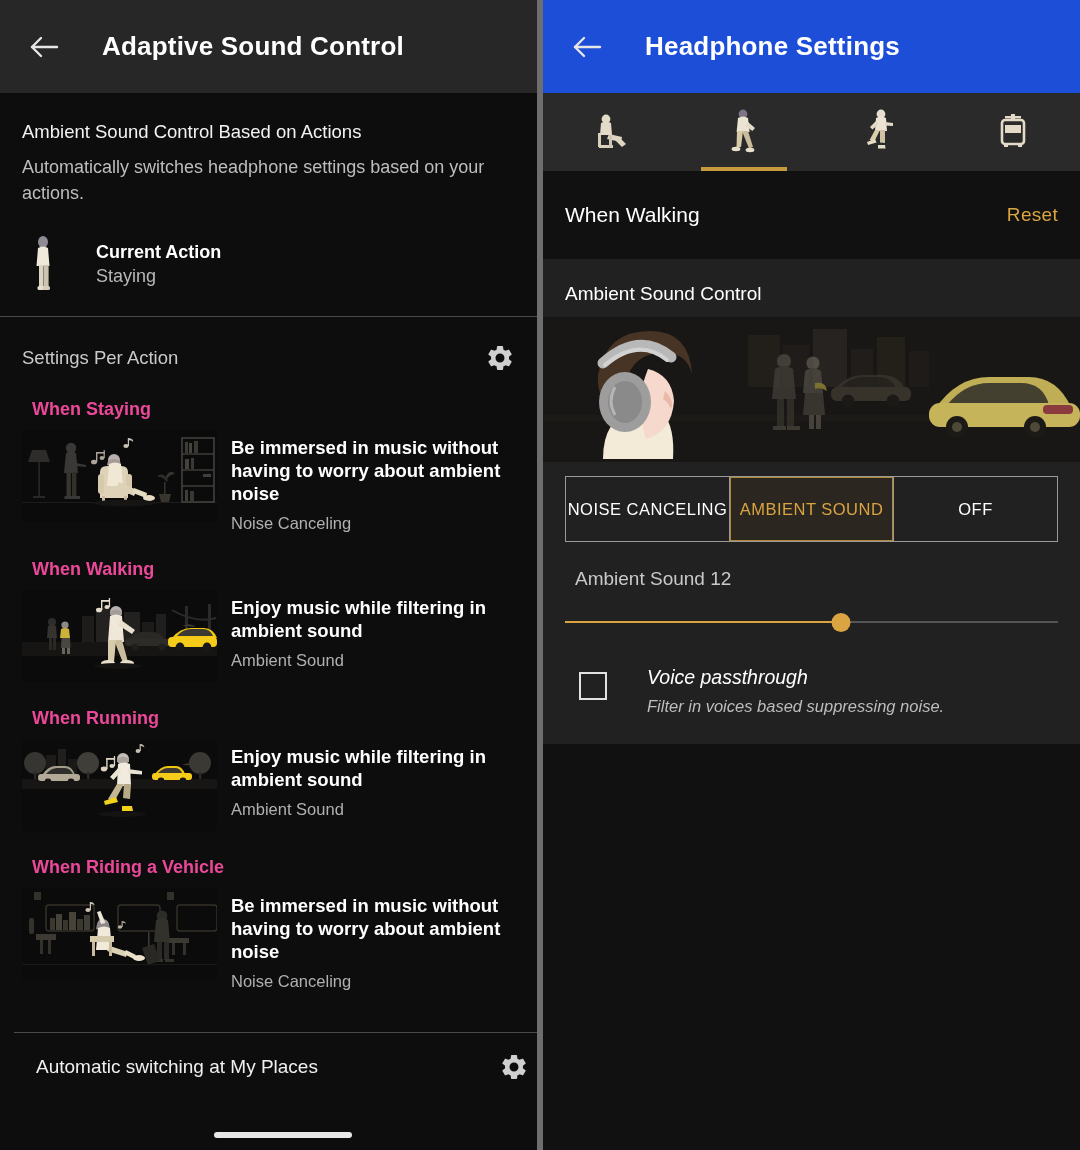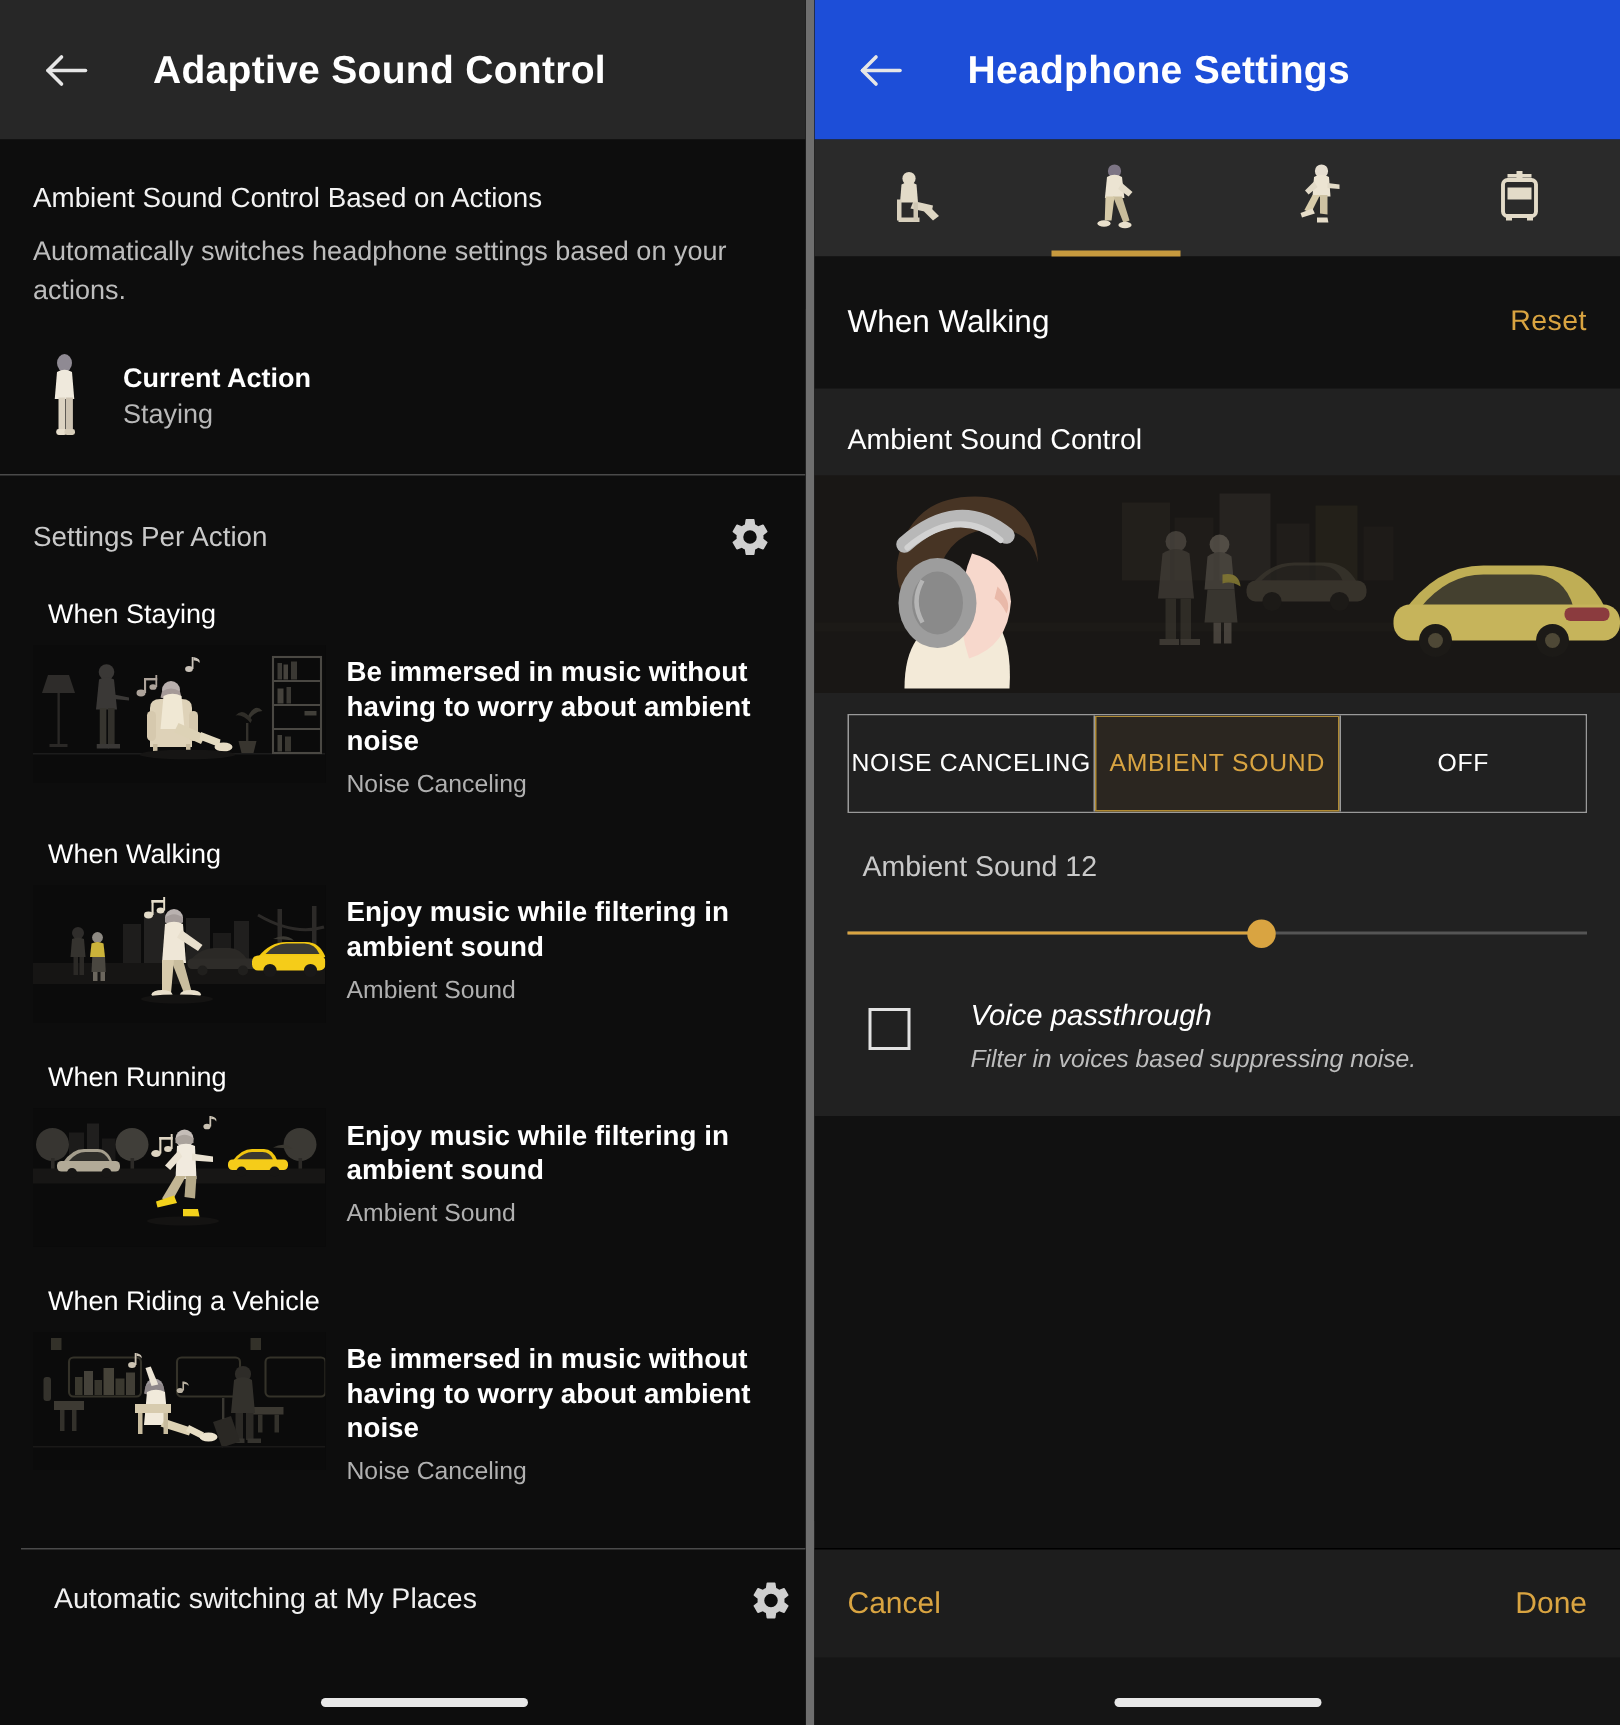--- a/index.html
+++ b/index.html
@@ -35,40 +35,40 @@
   }
 
   
   .section-intro { padding: 26px 22px 0 22px; background: #0d0d0d; }
   .intro-title { color: #f2f2f2; font-size: 18.5px; line-height: 26px; }
   .intro-sub {
     color: #bdbdbd; font-size: 18px; line-height: 26px;
     margin-top: 9px; max-width: 486px;
   }
   .current-action {
-    display: flex; align-items: center; gap: 18px;
+    display: flex; align-items: center; gap: 32px;
     padding: 28px 22px 22px 22px;
   }
   .ca-icon { width: 42px; height: 60px; flex: none; position: relative; }
   .ca-text-wrap { display: flex; flex-direction: column; gap: 3px; }
   .ca-label { color: #ffffff; font-size: 18px; font-weight: bold; }
   .ca-value { color: #b8b8b8; font-size: 18px; }
 
   .hr { height: 1px; background: #4a4a4a; width: 100%; }
 
   .per-action-head {
     display: flex; align-items: center; justify-content: space-between;
     padding: 26px 22px 0 22px;
   }
   .per-action-title { color: #c9c9c9; font-size: 18.5px; }
   .gear { width: 30px; height: 30px; cursor: pointer; }
 
   .action-block { padding: 0 22px; margin-top: 26px; }
   .action-name {
-    color: #ffffff; font-size: 18px; font-weight: normal;
+    color: #ec4899; font-size: 18px; font-weight: bold;
     margin-left: 10px; margin-bottom: 10px;
   }
   .action-row { display: flex; align-items: flex-start; gap: 14px; }
   .thumb {
     width: 195px; height: 92px; flex: none; position: relative;
     overflow: hidden; background: #0b0b0b;
   }
   .action-desc-wrap { padding-top: 6px; }
   .action-desc {
     color: #ffffff; font-size: 18.5px; font-weight: bold;
@@ -671,22 +671,14 @@
         <div class="checkbox"></div>
         <div>
           <div class="vp-title">Voice passthrough</div>
           <div class="vp-sub">Filter in voices based suppressing noise.</div>
         </div>
       </div>
     </div>
 
     <div class="right-filler"></div>
 
-    <div class="footer-bar">
-      <div class="footer-inner">
-        <div class="footer-btn">Cancel</div>
-        <div class="footer-btn">Done</div>
-      </div>
-      <div class="footer-under"></div>
-      <div class="home-indicator"></div>
-    </div>
   </div>
 </div>
 
 </body></html>

